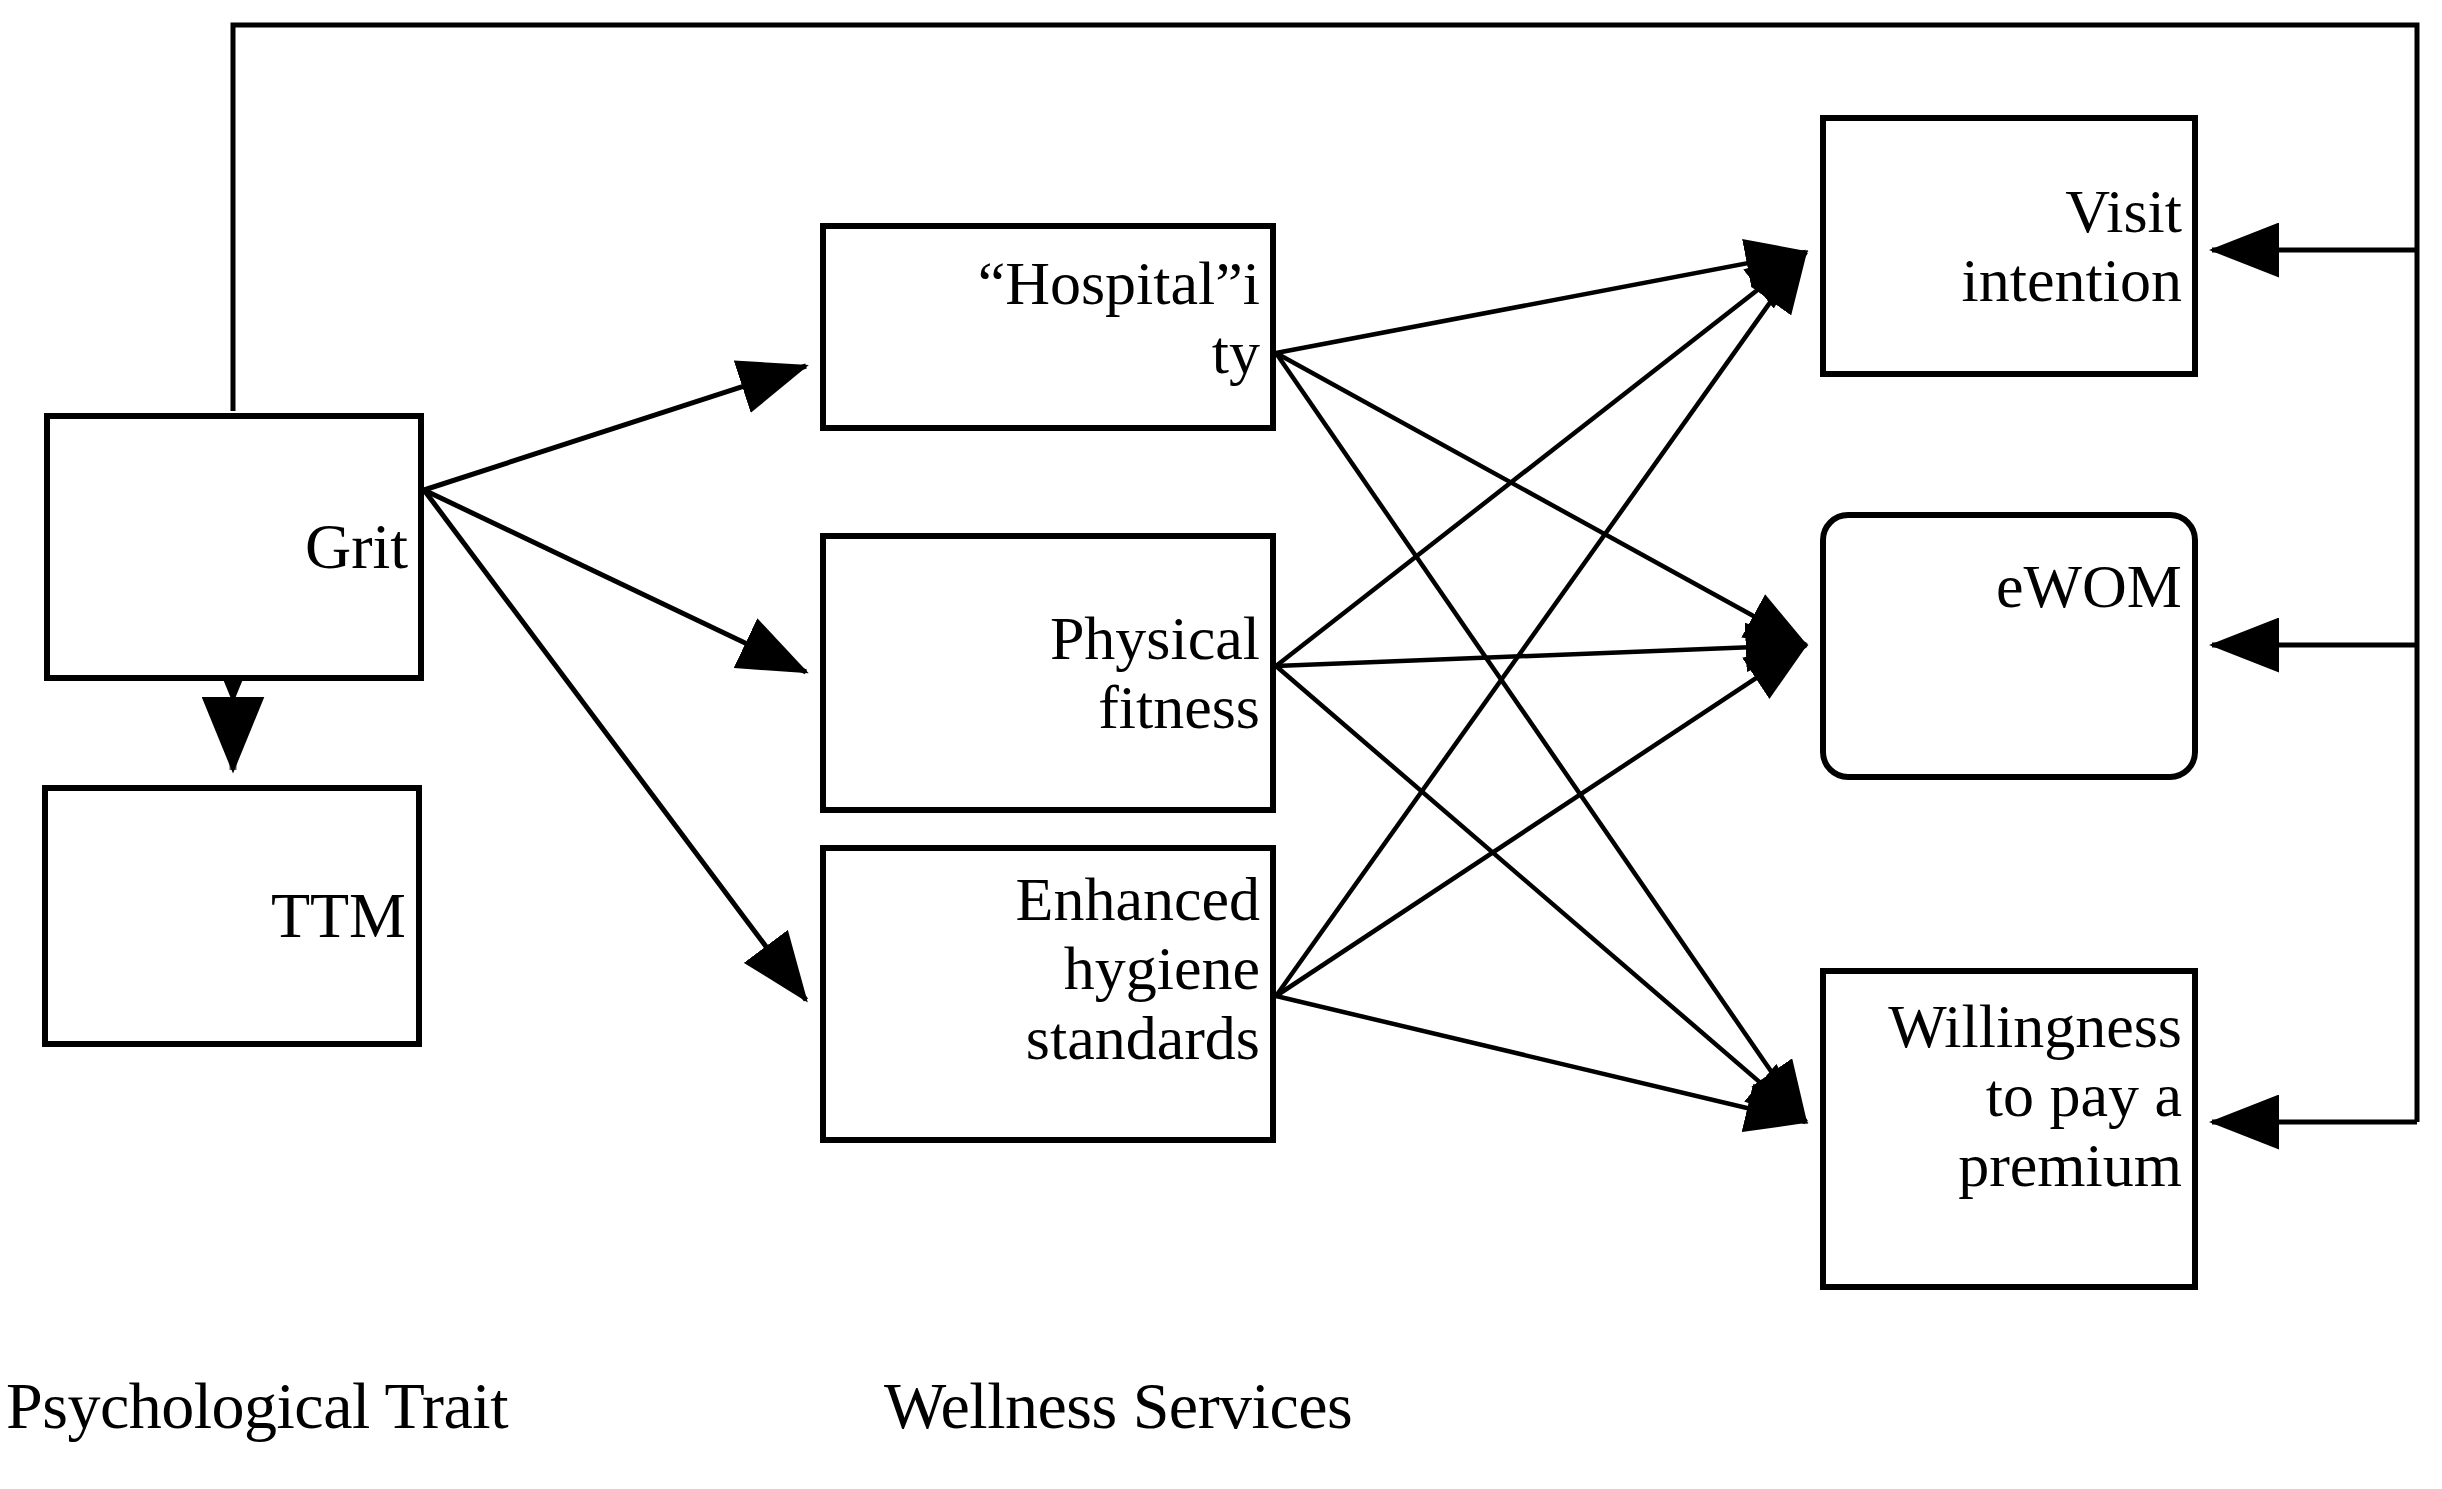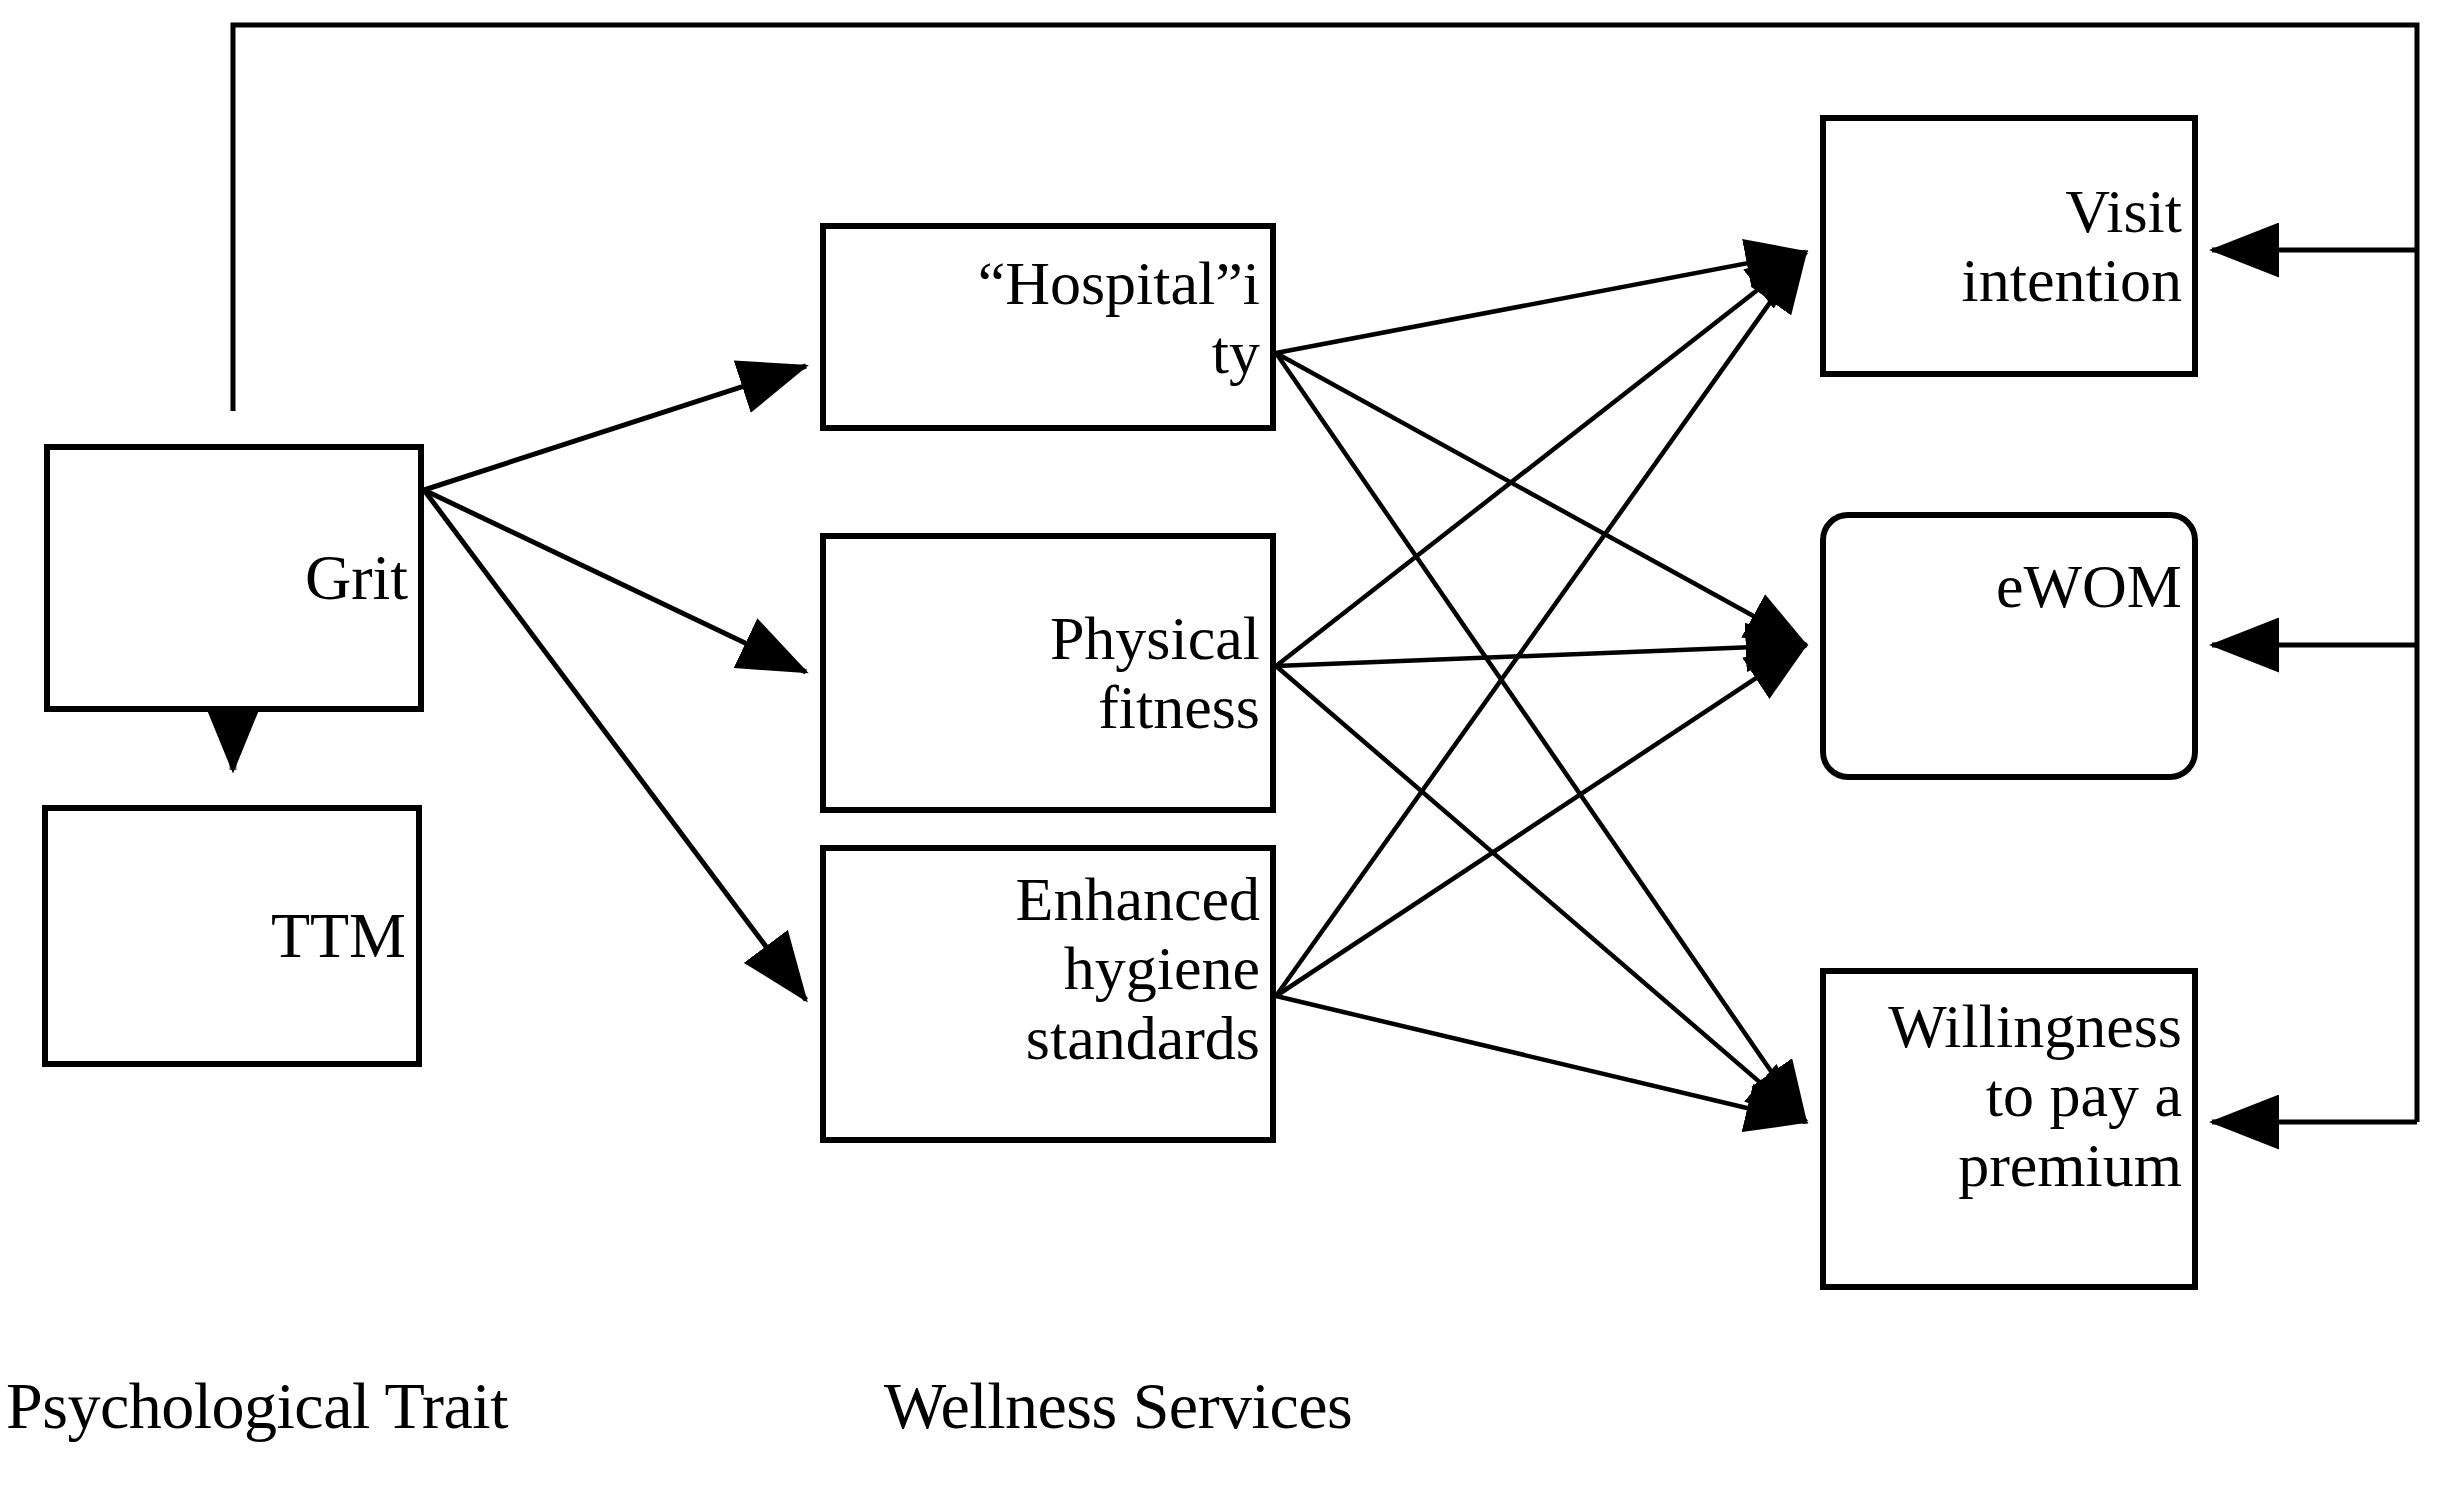--- a/index.html
+++ b/index.html
@@ -106,25 +106,25 @@
     </g>
 
     <g>
       <path d="M233,411 L233,25 L2417,25 L2417,1122" fill="none" stroke="#000" stroke-width="5"></path>
       <line x1="2417" y1="250" x2="2212" y2="250" stroke="#000" stroke-width="5" marker-end="url(#ah)"></line>
       <line x1="2417" y1="645" x2="2212" y2="645" stroke="#000" stroke-width="5" marker-end="url(#ah)"></line>
       <line x1="2417" y1="1122" x2="2212" y2="1122" stroke="#000" stroke-width="5" marker-end="url(#ah)"></line>
     </g>
   </svg>
 
-  <div class="node" style="left:44px;top:413px;width:380px;height:268px;font-size:64px;margin-top:31px;">
+  <div class="node" style="left:44px;top:413px;width:380px;height:268px;font-size:64px;">
     <span class="node-label">Grit</span>
   </div>
 
-  <div class="node" style="left:42px;top:785px;width:380px;height:262px;font-size:64px;margin-top:20px;">
+  <div class="node" style="left:42px;top:785px;width:380px;height:262px;font-size:64px;">
     <span class="node-label">TTM</span>
   </div>
 
   <div class="node" style="left:820px;top:223px;width:456px;height:208px;font-size:62px;align-items:flex-start;padding-top:20px;">
     <span class="node-label">“Hospital”i
 ty</span>
   </div>
 
   <div class="node" style="left:820px;top:533px;width:456px;height:280px;font-size:62px;">
     <span class="node-label">Physical

